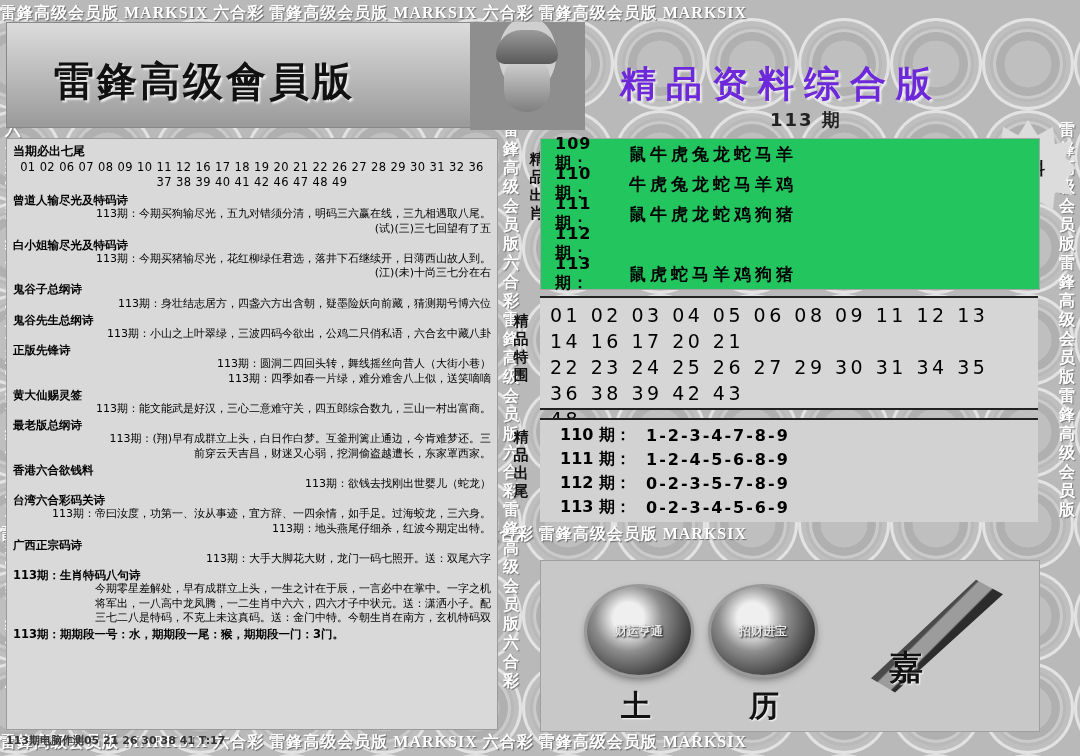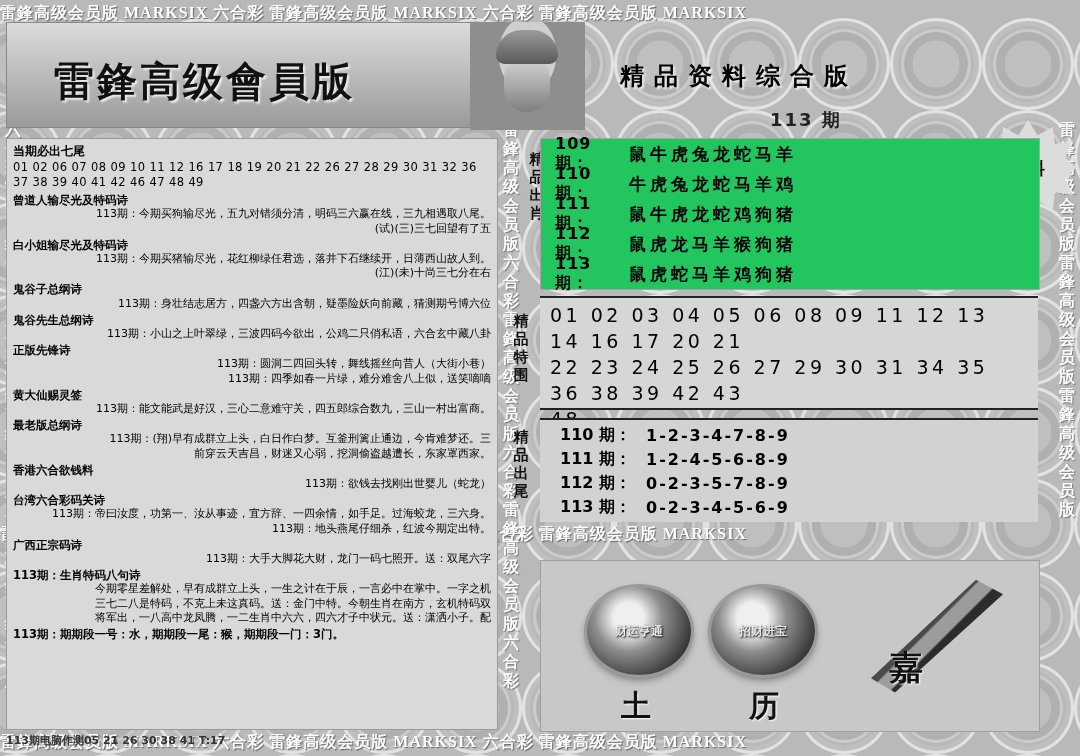--- a/index.html
+++ b/index.html
@@ -64,37 +64,37 @@
     border-radius:30px 30px 10px 10px;
     background:linear-gradient(180deg,#9a9a9a,#5a5a5a);
   }
   .statue:before{
     content:"";position:absolute;left:34px;top:34px;width:46px;height:56px;border-radius:22px;
     background:linear-gradient(180deg,#d8d8d8,#7f7f7f);
   }
   .hdr-title-r{
     position:absolute;left:620px;top:44px;
     font-family:"DejaVu Sans","Liberation Sans",sans-serif;
-    font-weight:bold;font-size:24px;letter-spacing:10px;
-    color:#000000;text-shadow:2px 2px 2px #eee;
+    font-weight:bold;font-size:36px;letter-spacing:10px;
+    color:#6d28d9;text-shadow:2px 2px 2px #eee;
   }
   .hdr-issue{
     position:absolute;left:770px;top:92px;
     font-size:18px;font-weight:bold;color:#222;letter-spacing:2px;
   }
 
   
   .left-panel{
     position:absolute;left:6px;top:138px;width:492px;height:592px;
     background:#d9d9d9;border:1px solid #9a9a9a;
     padding:4px 6px;box-sizing:border-box;
     font-size:11px;line-height:14.2px;
   }
   .lp-head{font-size:12px;font-weight:bold;margin:1px 0 2px;}
-  .lp-nums{font-size:11.5px;letter-spacing:.4px;line-height:15px;margin-bottom:3px;}
+  .lp-nums{font-size:11.5px;letter-spacing:.4px;line-height:15px;margin-bottom:3px;text-align:center;}
   .lp-sec-title{font-weight:bold;font-size:11.5px;margin-top:2px;}
   .lp-line{font-size:11px;text-align:right;}
   .lp-bottom{
     position:absolute;left:6px;top:733px;width:492px;
     font-size:11px;font-weight:bold;color:#333;
   }
 
   
   .vert-label{
     position:absolute;width:26px;
@@ -415,22 +415,22 @@
       <div class="lp-line">前穿云天吉昌，财迷又心弱，挖洞偷盗越遭长，东家罩西家。</div>
       <div class="lp-sec-title">香港六合欲钱料</div>
       <div class="lp-line">113期：欲钱去找刚出世婴儿（蛇龙）</div>
       <div class="lp-sec-title">台湾六合彩码关诗</div>
       <div class="lp-line">113期：帝曰汝度，功第一、汝从事迹，宜方辞、一四余情，如手足。过海蛟龙，三六身。</div>
       <div class="lp-line">113期：地头燕尾仔细杀，红波今期定出特。</div>
       <div class="lp-sec-title">广西正宗码诗</div>
       <div class="lp-line">113期：大手大脚花大财，龙门一码七照开。送：双尾六字</div>
       <div class="lp-sec-title">113期：生肖特码八句诗</div>
       <div class="lp-line">今期零星差解处，早有成群立上头，一生之计在于辰，一言必中在掌中。一字之机</div>
+      <div class="lp-line">将军出，一八高中龙凤腾，一二生肖中六六，四六才子中状元。送：潇洒小子。配</div>
       <div class="lp-line">三七二八是特码，不克上未这真码。送：金门中特。今朝生肖在南方，玄机特码双</div>
-      <div class="lp-line">将军出，一八高中龙凤腾，一二生肖中六六，四六才子中状元。送：潇洒小子。配</div>
       <div class="lp-sec-title">113期：期期段一号：水，期期段一尾：猴，期期段一门：3门。</div>
     </div>
 </div>
 <div class="lp-bottom">113期电脑作测05 21 26 30 38 41 T:17</div>
 
 <div class="vert-label" style="left:508px;top:150px;margin-left:16px;">精品出肖</div>
 <div class="zodiac-box">
   <div id="zrows">
       <div class="z-row">
         <div class="z-issue">109 期：</div>
@@ -439,21 +439,20 @@
       <div class="z-row">
         <div class="z-issue">110 期：</div>
         <div class="z-animals">牛虎兔龙蛇马羊鸡</div>
       </div>
       <div class="z-row">
         <div class="z-issue">111 期：</div>
         <div class="z-animals">鼠牛虎龙蛇鸡狗猪</div>
       </div>
       <div class="z-row">
         <div class="z-issue">112 期：</div>
-        <div class="z-animals">鼠虎龙马羊猴狗猪</div>
       </div>
       <div class="z-row">
         <div class="z-issue">113 期：</div>
         <div class="z-animals">鼠虎蛇马羊鸡狗猪</div>
       </div>
     </div>
 </div>
 
 <div class="vert-label" style="left:508px;top:312px;">精品特围</div>
 <div class="numbox">

